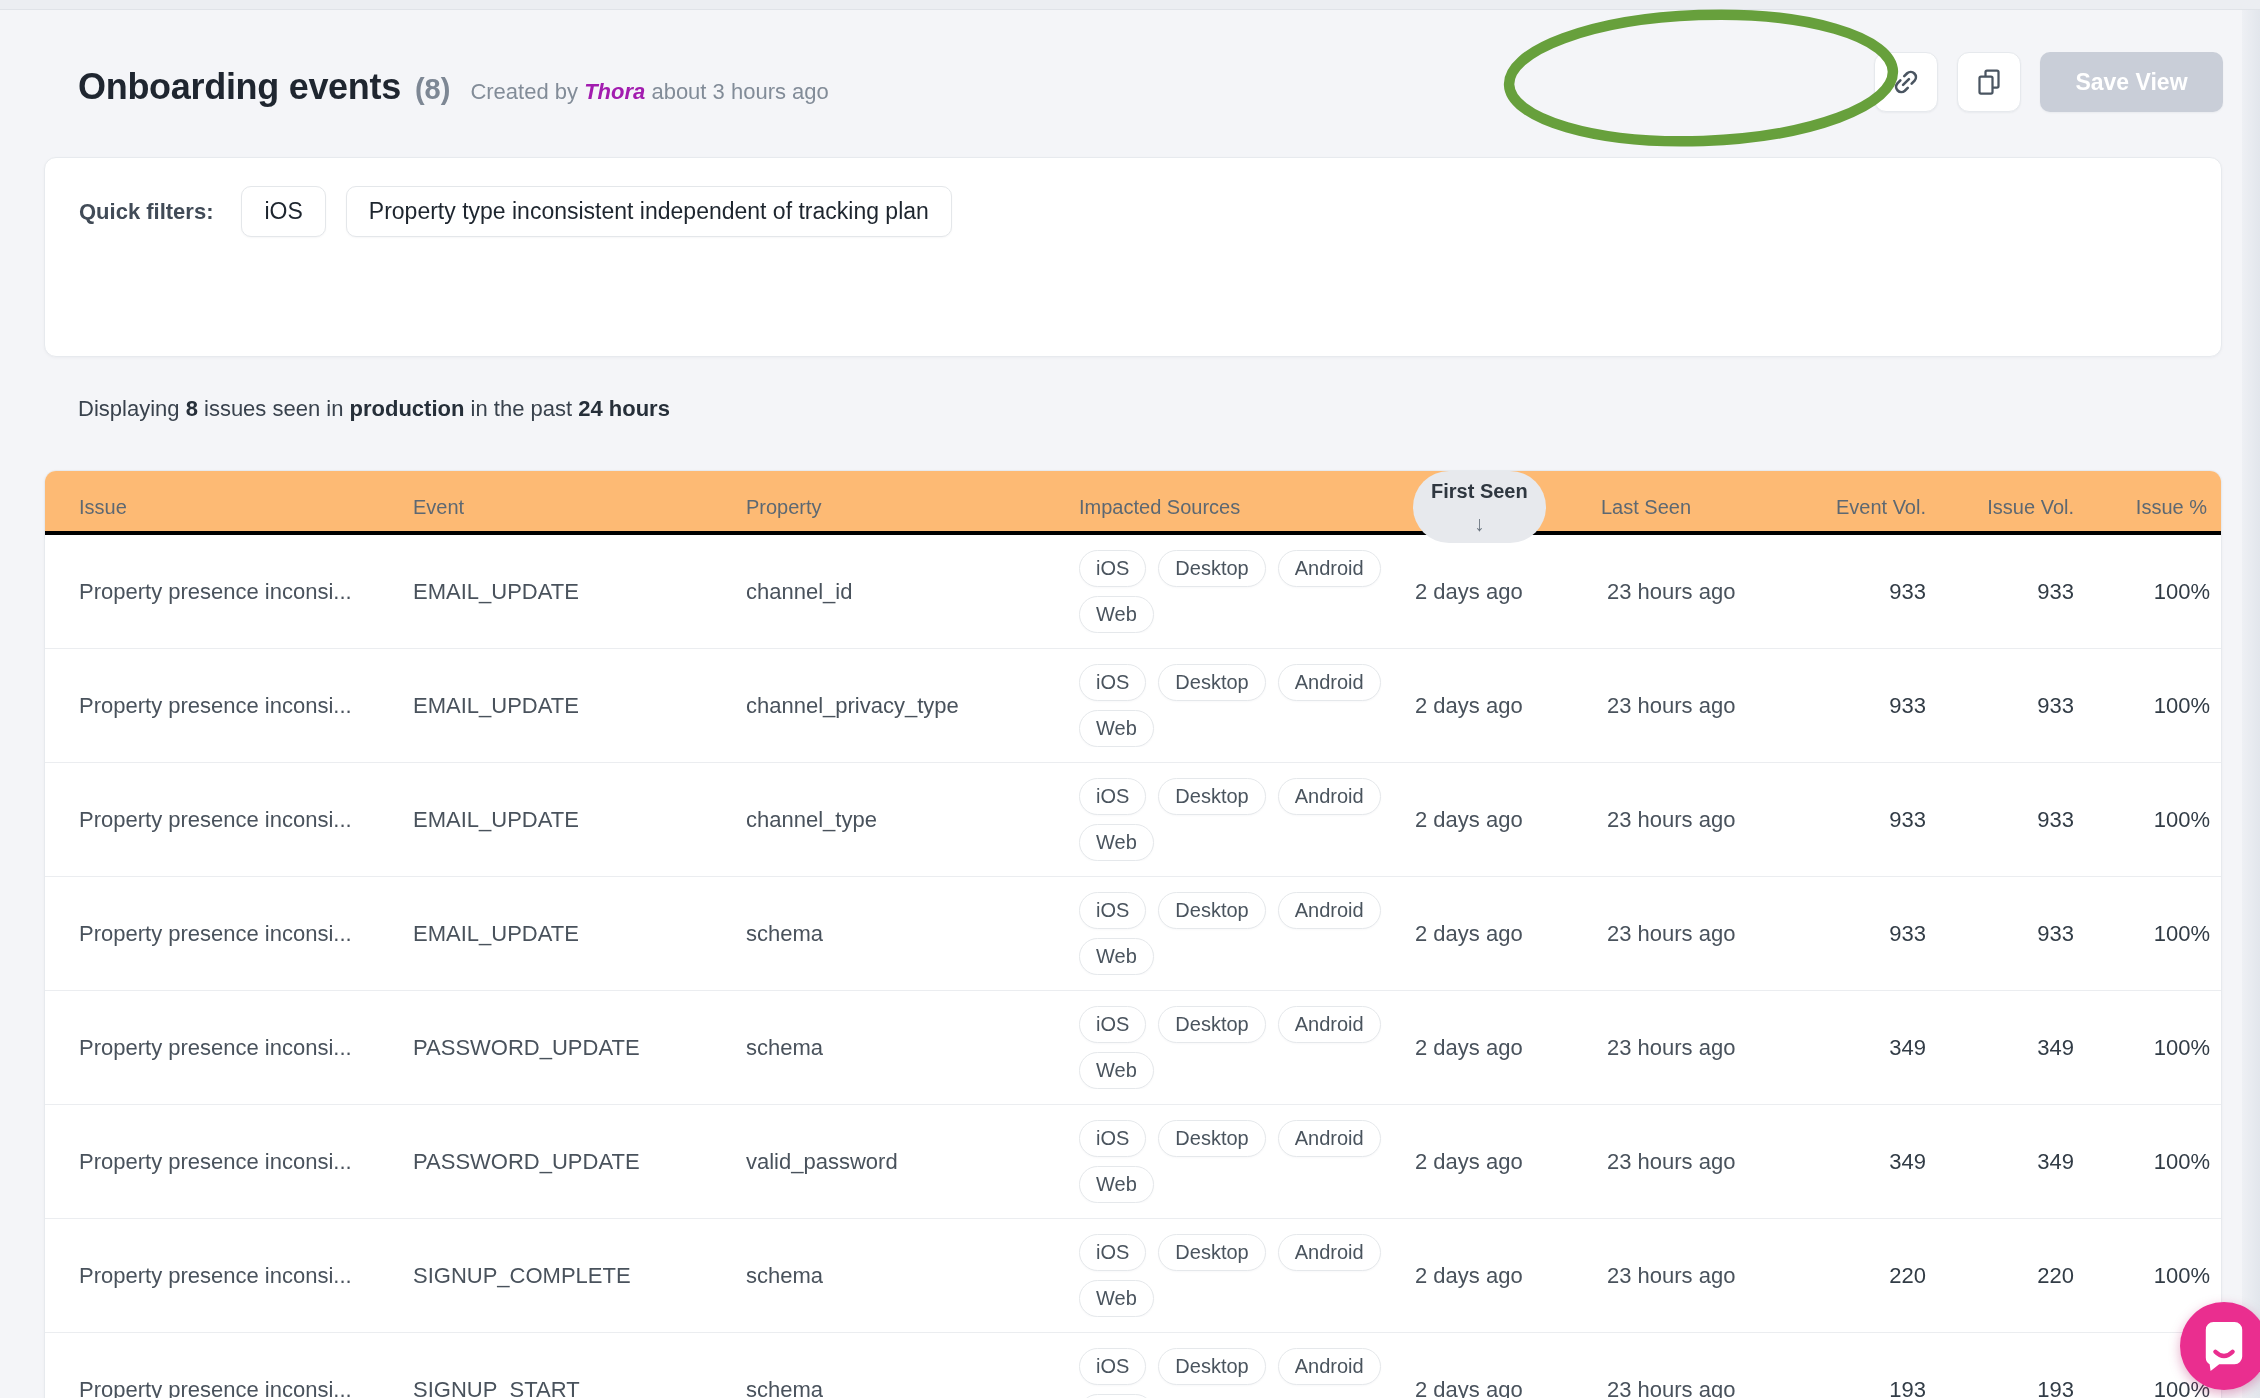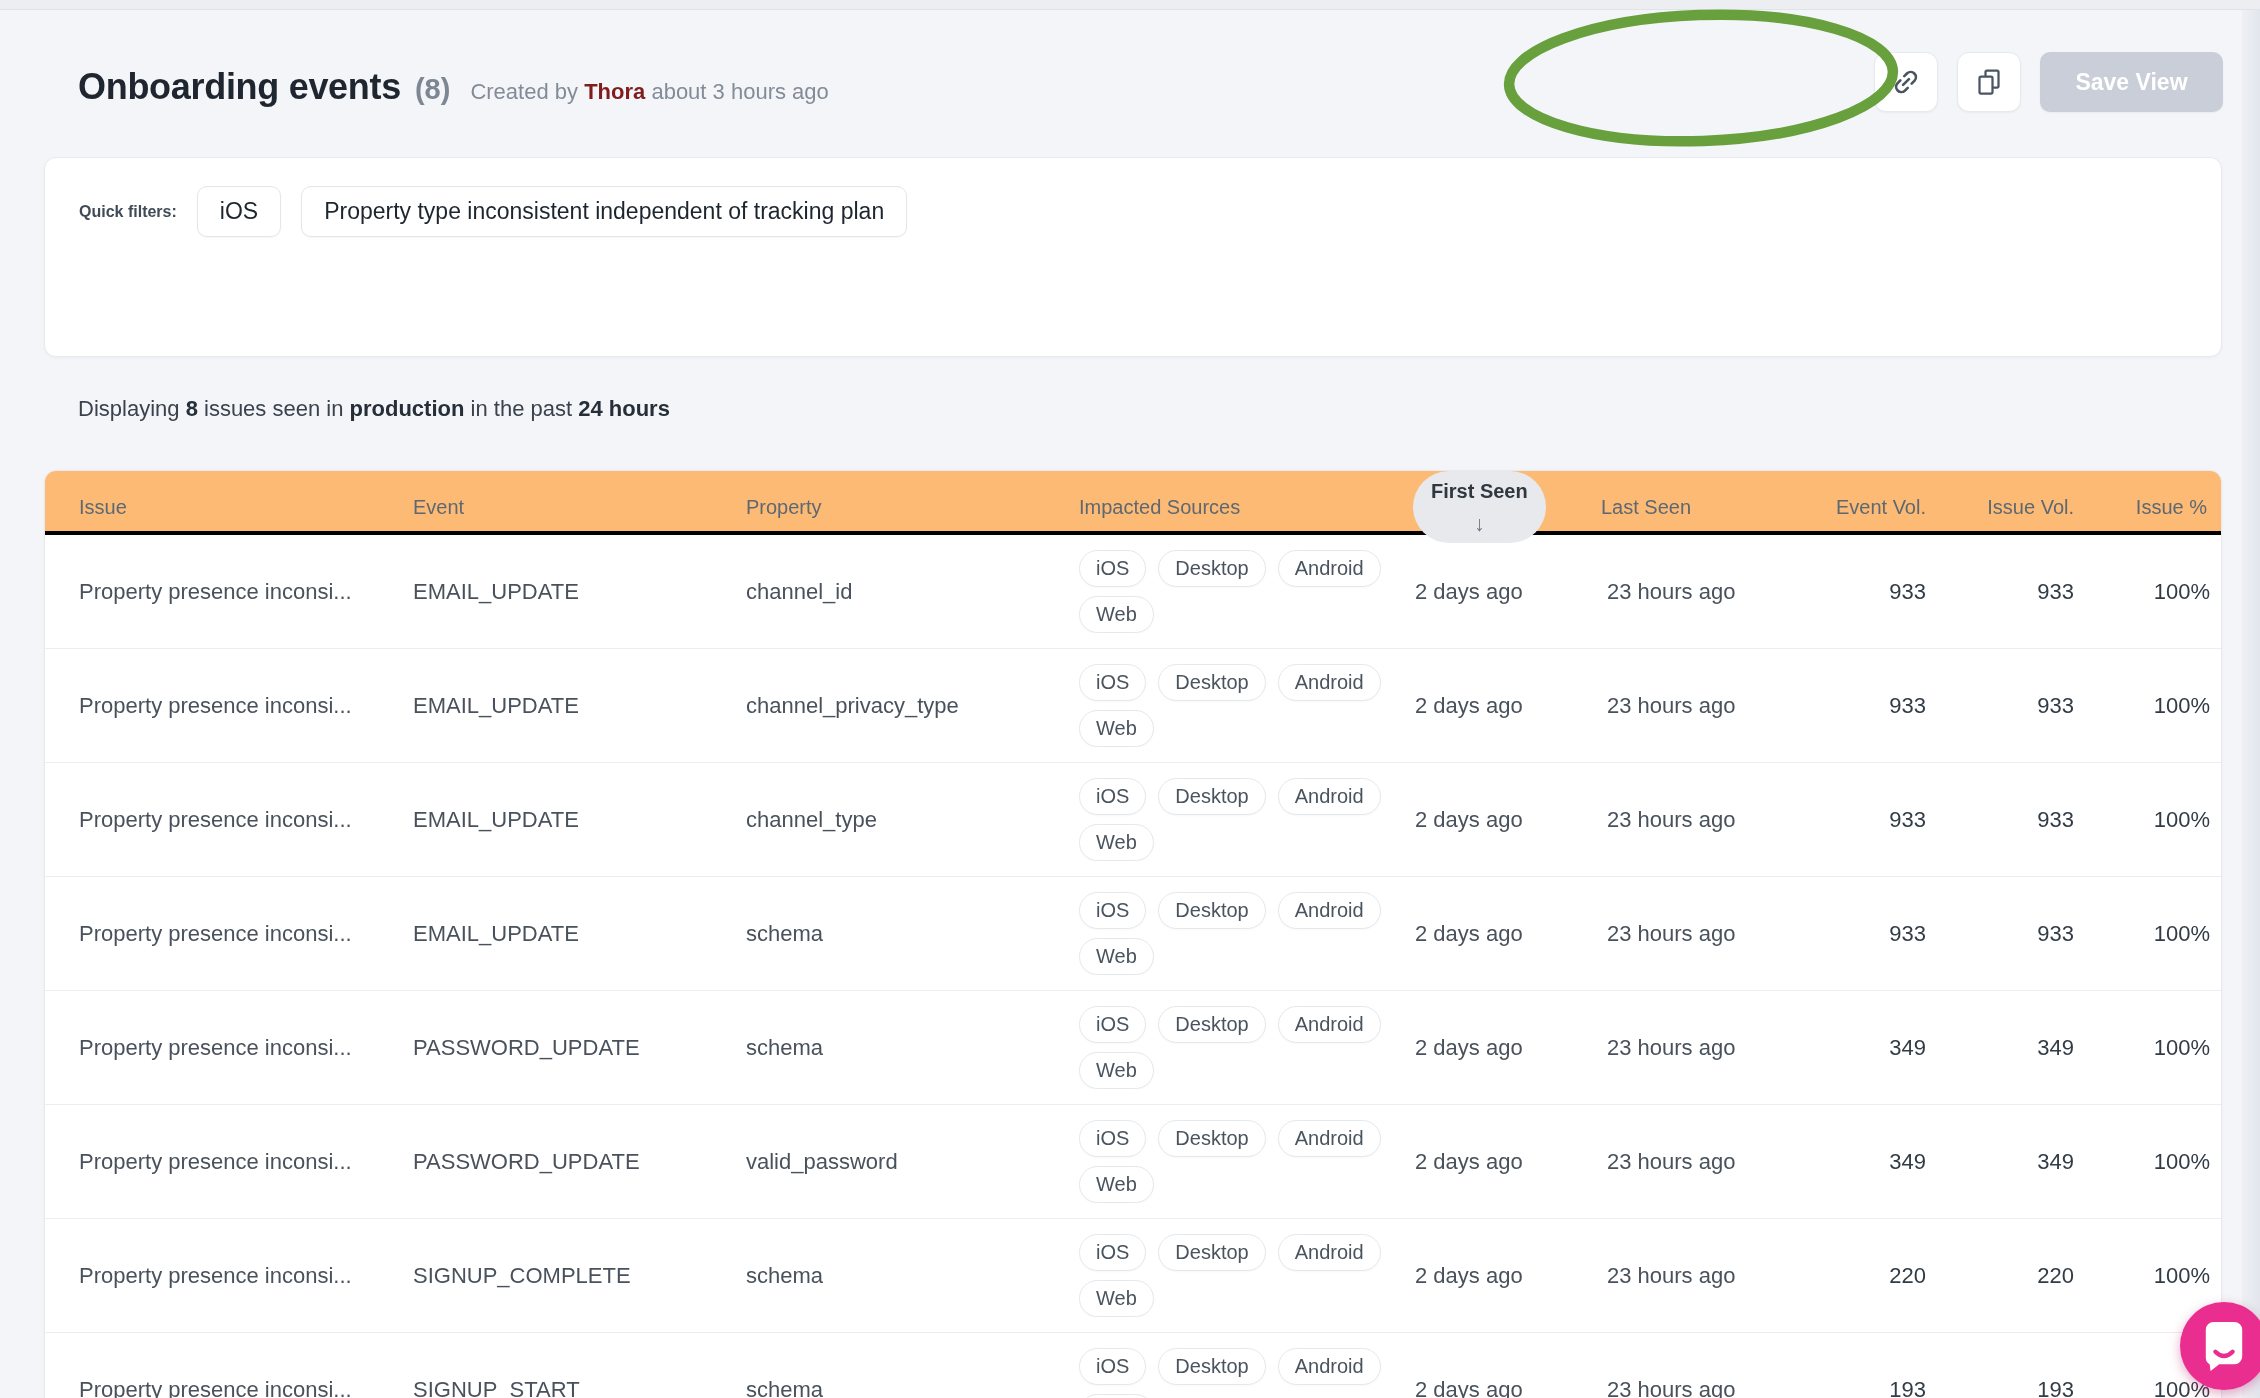--- a/index.html
+++ b/index.html
@@ -16,40 +16,40 @@
   
   .right-strip { position:absolute; right:0; top:10px; width:18px; height:1388px;
     background:linear-gradient(to right,#eef0f4,#e2e6ec); }
 
   
   .title-area { position:absolute; left:78px; top:52px; height:60px;
     display:flex; align-items:baseline; gap:14px; padding-top:14px; }
   .page-title { font-size:36px; font-weight:700; color:#1f2630; letter-spacing:-.3px; }
   .title-count { font-size:29px; font-weight:700; color:#7d8794; }
   .created-by { font-size:22px; color:#828c98; margin-left:6px; }
-  .created-by b { color:#7f1d1d; font-weight:700; }
+  .created-by b { color:#a21caf; font-weight:700;font-style:italic; }
 
   .actions { position:absolute; top:52px; right:37px; height:60px; display:flex; gap:19px; z-index:2; }
   .btn { display:flex; align-items:center; justify-content:center; background:#fff;
     border:1px solid #e6e9ed; border-radius:12px; height:60px;
     box-shadow:0 1px 2px rgba(25,35,50,.05); cursor:pointer; }
   .btn-slack { padding:0 24px; gap:14px; }
   .btn-slack .lbl { font-size:23px; font-weight:700; color:#222b34; }
   .btn-icon { width:64px; }
   .btn-save { width:183px; background:#c9ced8; border:none; border-radius:10px;
     font-size:23px; font-weight:700; color:#ffffff; }
 
   .annotation-ellipse { position:absolute; left:1498px; top:2px; z-index:3; pointer-events:none; }
 
   
   .filters-card { position:absolute; left:44px; top:157px; width:2178px; height:200px;
     background:#fff; border:1px solid #e7eaee; border-radius:12px;
     box-shadow:0 1px 3px rgba(20,30,40,.04); }
   .qf-row { position:absolute; left:34px; top:28px; display:flex; align-items:center; gap:20px; }
-  .qf-label { font-size:16px; font-weight:700; color:#414b57; margin-right:0px; }
+  .qf-label { font-size:22px; font-weight:700; color:#414b57; margin-right:8px; }
   .qf-pill { background:#fff; border:1px solid #e4e7ea; border-radius:10px;
     padding:11px 22px; font-size:23px; color:#1d252e;
     box-shadow:0 1px 2px rgba(25,35,50,.04); cursor:pointer; white-space:nowrap; }
   .af-row { position:absolute; left:34px; top:108px; display:flex; align-items:center; }
   .chip { display:flex; align-items:center; gap:12px; height:53px; border-radius:27px;
     background:#40c89b; color:#fff; padding:0 20px 0 22px; font-size:22px; cursor:pointer; }
   .chip .k { font-weight:700; }
   .chip .x { font-size:27px; font-weight:400; line-height:1; margin-left:2px; cursor:pointer; }
   .add-filter { display:flex; align-items:center; gap:15px; margin-left:26px; cursor:pointer; }
   .add-filter .t { font-size:22px; font-weight:700; color:#414c58; }

